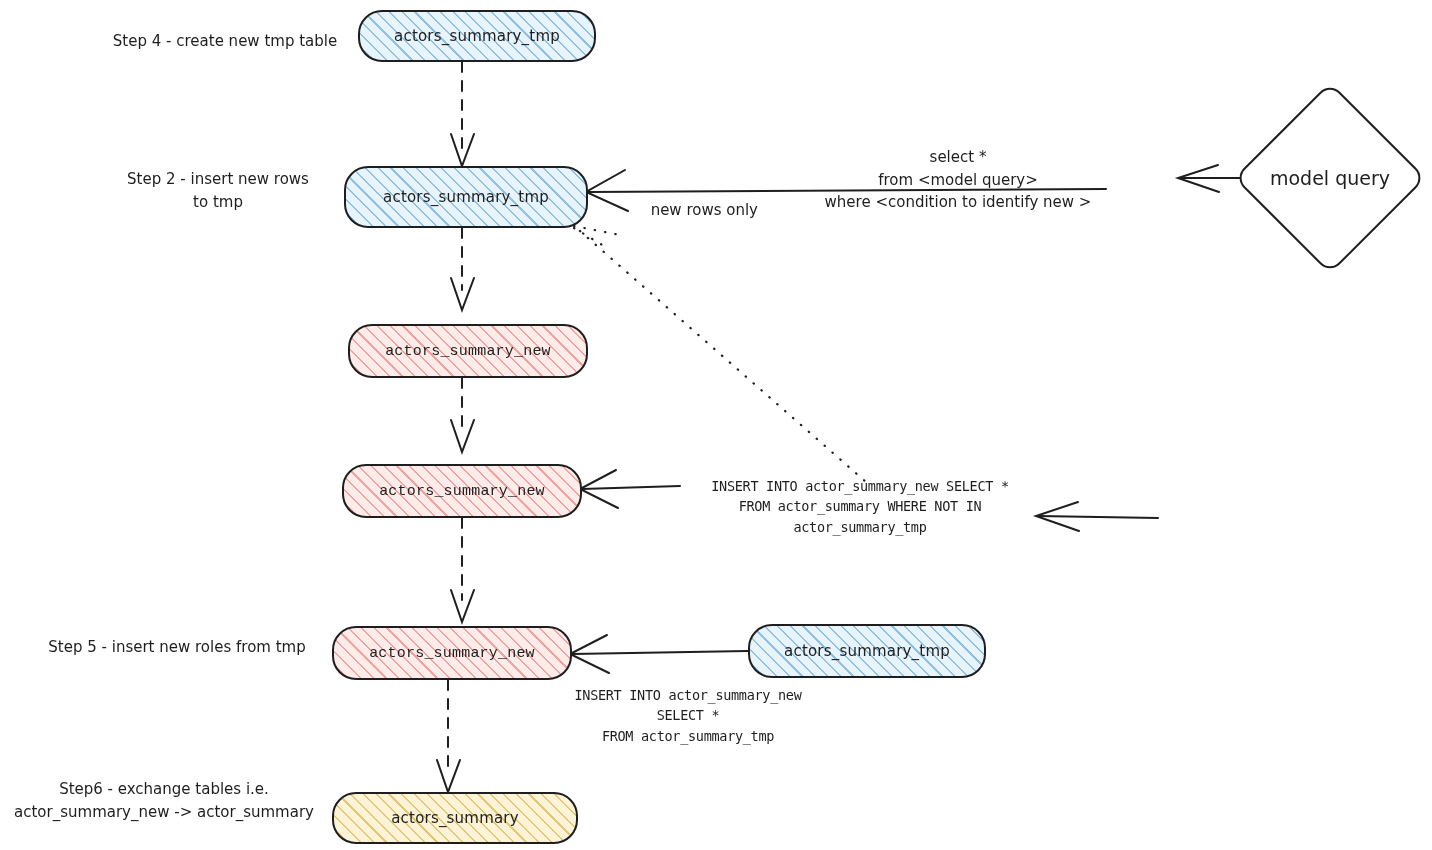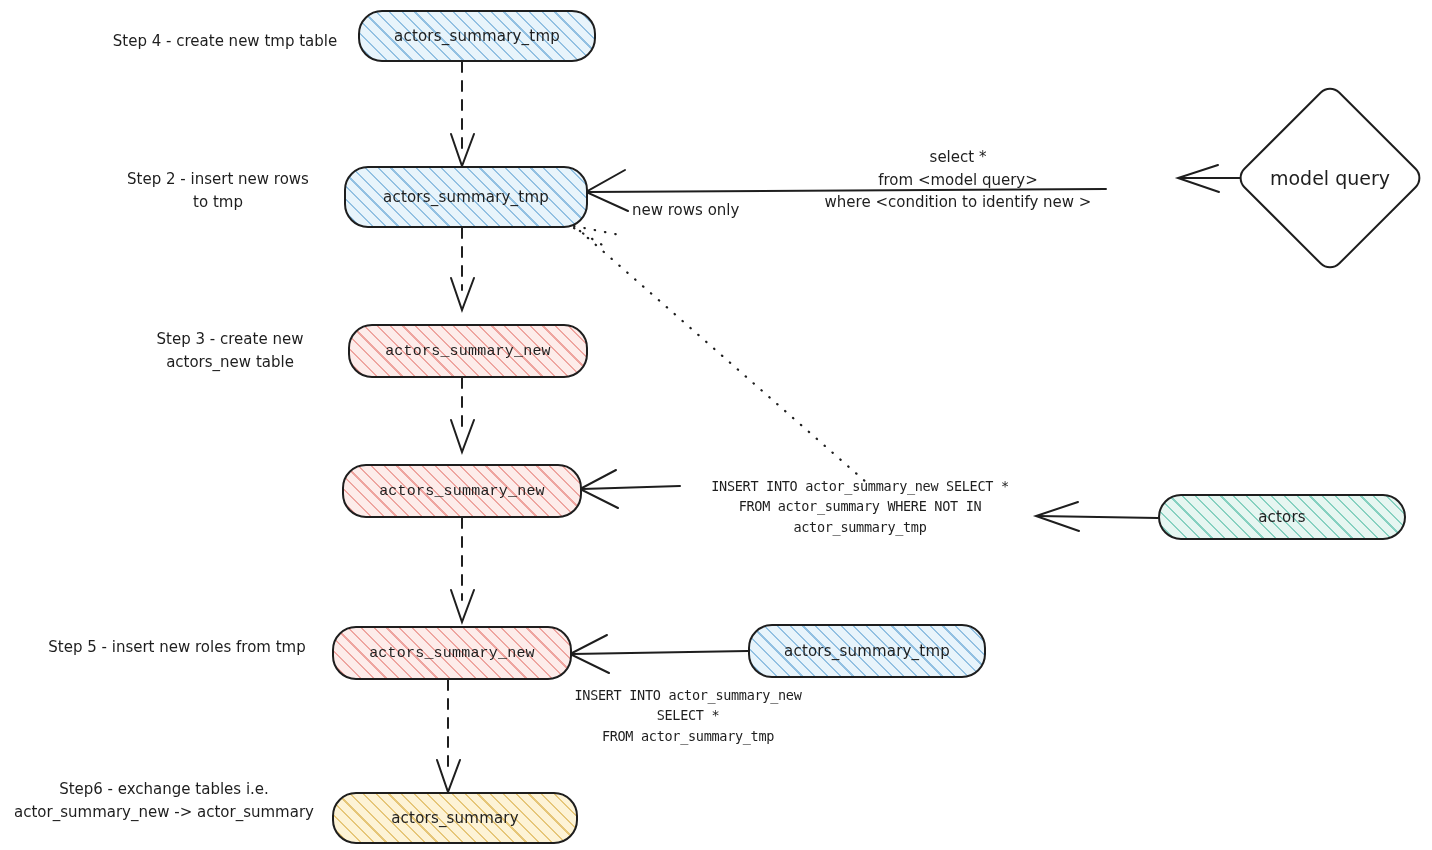--- a/index.html
+++ b/index.html
@@ -143,22 +143,20 @@
 
     <g stroke="#1e1e1e" stroke-width="2" fill="none" stroke-linecap="round">
       <path d="M572,654 L748,651"></path>
       <path d="M607,635 L570,654 L609,673"></path>
     </g>
   </svg>
 
   <div class="caption" style="left:92px;  top:30px;  width:266px;">Step 4 - create new tmp table</div>
   <div class="caption" style="left:96px;  top:168px; width:244px;">Step 2 - insert new rows
 to tmp</div>
-  <div class="caption" style="left:118px; top:328px; width:224px;">Step 3 - create new
-actors_new table</div>
   <div class="caption" style="left:24px;  top:636px; width:306px;">Step 5 - insert new roles from tmp</div>
   <div class="caption" style="left:4px;   top:778px; width:320px;">Step6 - exchange tables i.e.
 actor_summary_new -&gt; actor_summary</div>
 
   <div class="node blue" style="left:358px; top:10px; width:238px; height:52px;">
     <span class="node-label">actors_summary_tmp</span>
   </div>
 
   <div class="node blue" style="left:344px; top:166px; width:244px; height:62px;">
     <span class="node-label">actors_summary_tmp</span>
@@ -177,28 +175,25 @@
   </div>
 
   <div class="node amber" style="left:332px; top:792px; width:246px; height:52px;">
     <span class="node-label">actors_summary</span>
   </div>
 
   <div class="node blue" style="left:748px; top:624px; width:238px; height:54px;">
     <span class="node-label">actors_summary_tmp</span>
   </div>
 
-  <div class="node teal" style="left:1158px; top:494px; width:248px; height:46px;">
-    <span class="node-label">actors</span>
-  </div>
 
   <div class="diamond" style="left:1262px; top:110px; width:136px; height:136px;"></div>
   <div class="diamond-label" style="left:1268px; top:167px; width:124px;">model query</div>
 
-  <div class="caption" style="left:632px; top:199px; width:126px; text-align:left;">new rows only</div>
+  <div class="caption" style="left:632px; top:199px; width:126px; text-align:right;">new rows only</div>
 
   <div class="caption" style="left:820px; top:146px; width:276px;">select *
 from &lt;model query&gt;
 where &lt;condition to identify new &gt;</div>
 
   <div class="caption mono" style="left:682px; top:476px; width:356px;text-align:center;">INSERT INTO actor_summary_new SELECT *
 FROM actor_summary WHERE NOT IN
 actor_summary_tmp</div>
 
   <div class="caption mono" style="left:546px; top:685px; width:284px;">INSERT INTO actor_summary_new

